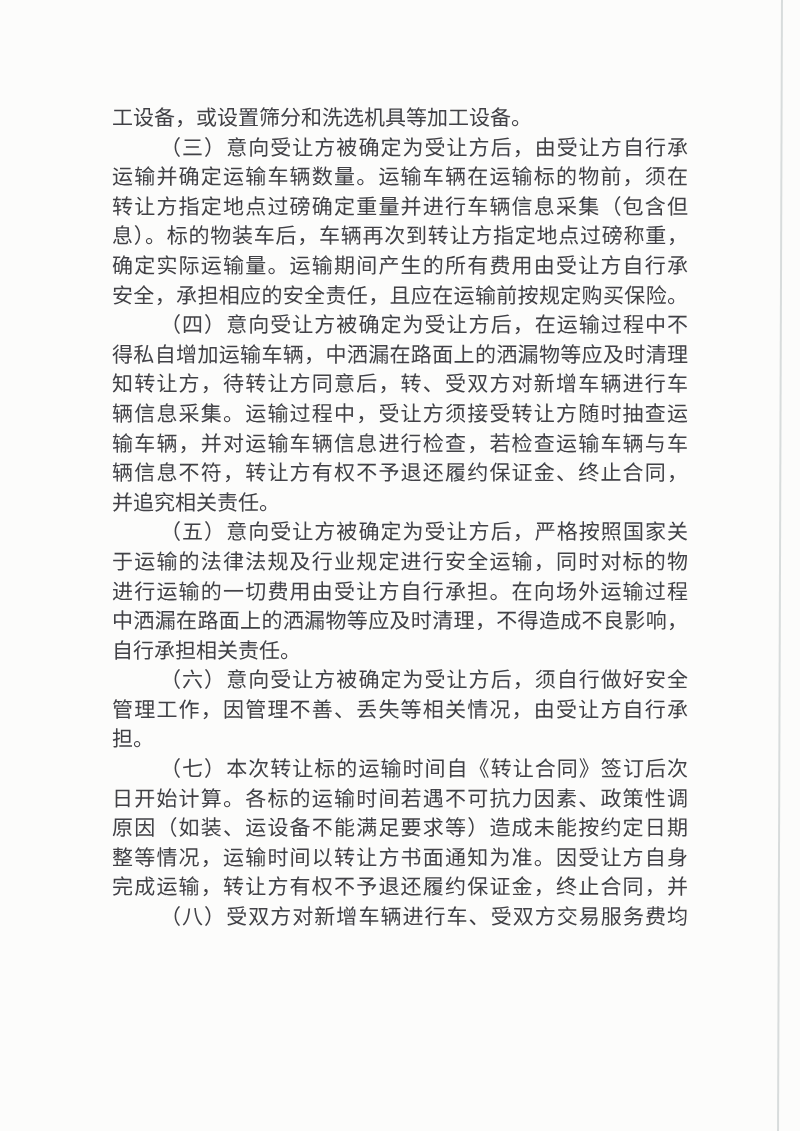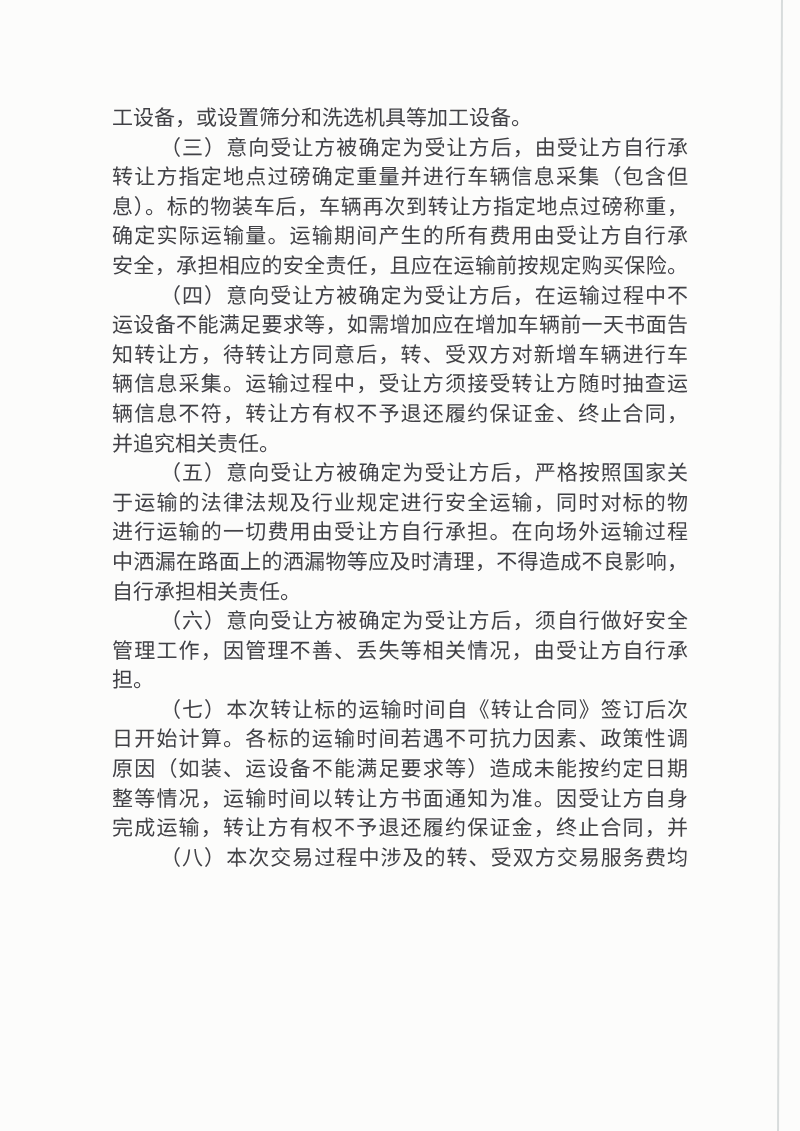--- a/index.html
+++ b/index.html
@@ -56,38 +56,40 @@
   }
 </style>
 </head>
 <body>
 
 <div class="scan-page" style="--page-bg: #fcfcfb; --text-color: #414146; --edge-color: #d8dcdc;">
   <div class="edge-line"></div>
   <div class="text-block">
       <div class="line end">工设备，或设置筛分和洗选机具等加工设备。</div>
       <div class="line indent">（三）意向受让方被确定为受让方后，由受让方自行承</div>
+      <div class="line">运输并确定运输车辆数量。运输车辆在运输标的物前，须在</div>
       <div class="line">转让方指定地点过磅确定重量并进行车辆信息采集（包含但</div>
       <div class="line">息）。标的物装车后，车辆再次到转让方指定地点过磅称重，</div>
       <div class="line">确定实际运输量。运输期间产生的所有费用由受让方自行承</div>
       <div class="line">安全，承担相应的安全责任，且应在运输前按规定购买保险。</div>
       <div class="line indent">（四）意向受让方被确定为受让方后，在运输过程中不</div>
-      <div class="line">运设备不能满足要求等，如需增加应在增加车辆前一天书面告</div>
+      <div class="line">得私自增加运输车辆，中洒漏在路面上的洒漏物等应及时清理</div>
       <div class="line">知转让方，待转让方同意后，转、受双方对新增车辆进行车</div>
       <div class="line">辆信息采集。运输过程中，受让方须接受转让方随时抽查运</div>
+      <div class="line">输车辆，并对运输车辆信息进行检查，若检查运输车辆与车</div>
       <div class="line">辆信息不符，转让方有权不予退还履约保证金、终止合同，</div>
       <div class="line end">并追究相关责任。</div>
       <div class="line indent">（五）意向受让方被确定为受让方后，严格按照国家关</div>
       <div class="line">于运输的法律法规及行业规定进行安全运输，同时对标的物</div>
       <div class="line">进行运输的一切费用由受让方自行承担。在向场外运输过程</div>
       <div class="line">中洒漏在路面上的洒漏物等应及时清理，不得造成不良影响，</div>
       <div class="line end">自行承担相关责任。</div>
       <div class="line indent">（六）意向受让方被确定为受让方后，须自行做好安全</div>
       <div class="line">管理工作，因管理不善、丢失等相关情况，由受让方自行承</div>
       <div class="line end">担。</div>
       <div class="line indent">（七）本次转让标的运输时间自《转让合同》签订后次</div>
       <div class="line">日开始计算。各标的运输时间若遇不可抗力因素、政策性调</div>
       <div class="line">原因（如装、运设备不能满足要求等）造成未能按约定日期</div>
       <div class="line">整等情况，运输时间以转让方书面通知为准。因受让方自身</div>
       <div class="line">完成运输，转让方有权不予退还履约保证金，终止合同，并</div>
-      <div class="line indent">（八）本次交易过程中涉及的转、受双方交易服务费均</div>
+      <div class="line indent">（八）受双方对新增车辆进行车、受双方交易服务费均</div>
     </div>
 </div>
 
 </body></html>

